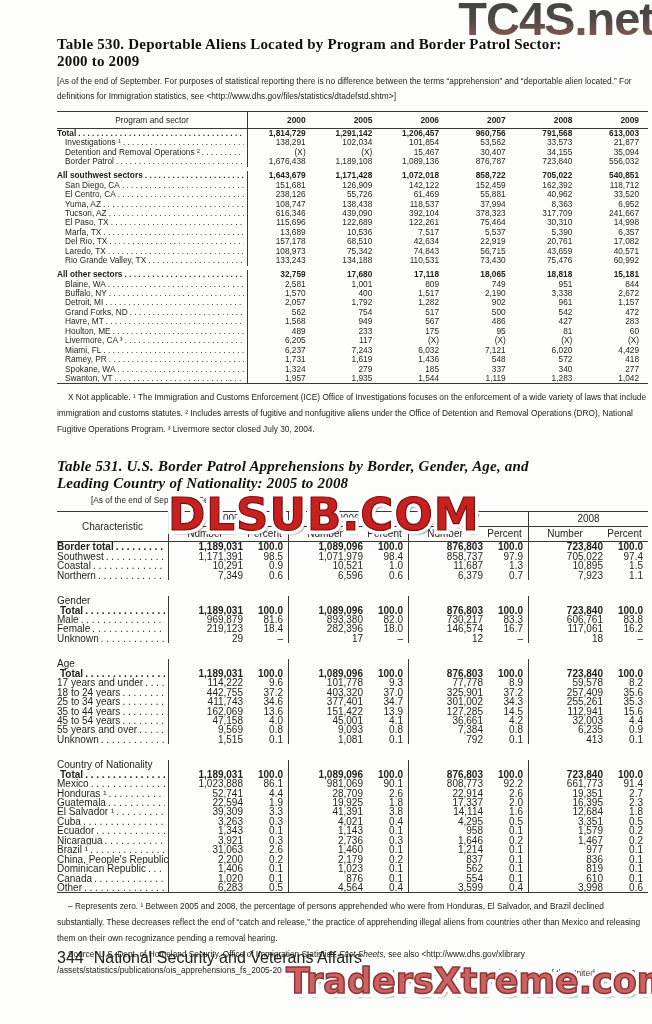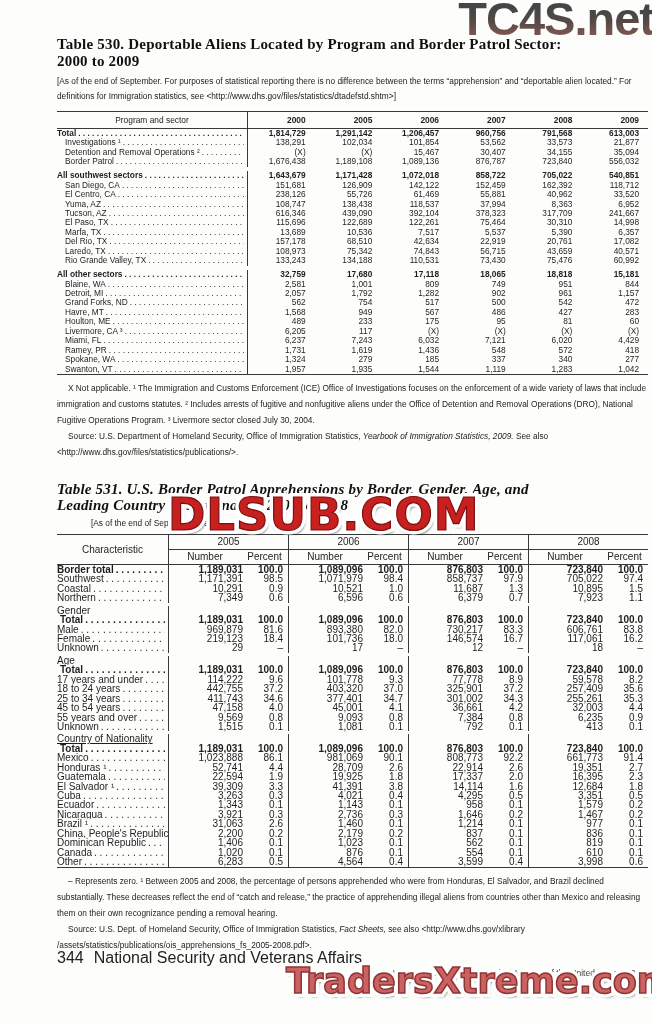--- a/index.html
+++ b/index.html
@@ -44,21 +44,21 @@
   .t531-years { display:flex; height:14px; border-bottom:.8px solid #383838; }
   .t531-years .yc { flex:1; text-align:center; line-height:14px; border-right:1px solid #383838; }
   .t531-years .yc:last-child { border-right:none; }
   .t531-np { display:flex; height:14px; }
   .np-grp { flex:1; display:flex; line-height:14px; border-right:1px solid #383838; }
   .np-grp:last-child { border-right:none; }
   .np-grp .n { width:72px; text-align:center; }
   .np-grp .p { flex:1; text-align:center; }
   .row531 { display:flex; height:9.45px; font-size:10px; line-height:9.45px; align-items:center; }
   .row531.b { font-weight:bold; }
-  .row531.sp { margin-top:3px;text-decoration:underline; }
+  .row531.sp { margin-top:16px; }
   .row531 .lbl { width:111px; display:flex; overflow:hidden; border-right:1px solid #383838; align-self:stretch; }
   .row531 .lbl .t { white-space:nowrap; }
   .row531 .lbl.i1 .t { padding-left:3px; }
   .grp { flex:1; display:flex; border-right:1px solid #383838; align-self:stretch; align-items:baseline; }
   .grp:last-child { border-right:none; }
   .grp .num { width:74px; text-align:right; padding-right:6px; }
   .grp .pct { flex:1; text-align:right; padding-right:5px; }
 
   
   .footer-left { position:absolute; left:57px; top:949px; font-size:16px; color:#222;text-align:right; }
@@ -291,20 +291,32 @@
             </div>
             <div class="vc">2,581</div>
             <div class="vc">1,001</div>
             <div class="vc">809</div>
             <div class="vc">749</div>
             <div class="vc">951</div>
             <div class="vc">844</div>
           </div>
           <div class="row530">
             <div class="lbl i1">
+              <span class="t">Buffalo, NY</span>
+              <span class="dots"></span>
+            </div>
+            <div class="vc">1,570</div>
+            <div class="vc">400</div>
+            <div class="vc">1,517</div>
+            <div class="vc">2,190</div>
+            <div class="vc">3,338</div>
+            <div class="vc">2,672</div>
+          </div>
+          <div class="row530">
+            <div class="lbl i1">
               <span class="t">Detroit, MI</span>
               <span class="dots"></span>
             </div>
             <div class="vc">2,057</div>
             <div class="vc">1,792</div>
             <div class="vc">1,282</div>
             <div class="vc">902</div>
             <div class="vc">961</div>
             <div class="vc">1,157</div>
           </div>
@@ -401,21 +413,20 @@
             <div class="vc">1,935</div>
             <div class="vc">1,544</div>
             <div class="vc">1,119</div>
             <div class="vc">1,283</div>
             <div class="vc">1,042</div>
           </div>
         </div>
     </div>
 
     <p class="footnote">X Not applicable. ¹ The Immigration and Customs Enforcement (ICE) Office of Investigations focuses on the enforcement of a wide variety of laws that include immigration and customs statutes. ² Includes arrests of fugitive and nonfugitive aliens under the Office of Detention and Removal Operations (DRO), National Fugitive Operations Program. ³ Livermore sector closed July 30, 2004.</p>
-    <p class="footnote src"><span>Source: U.S. Department of Homeland Security, Office of Immigration Statistics, </span><i>Yearbook of Immigration Statistics, 2009.</i><span> See also &lt;http://www.dhs.gov/files/statistics/publications/&gt;.</span></p>
 
     <h1 class="tbl-title" style="margin-top:21px;font-style:italic;"><span>Table 531. U.S. Border Patrol Apprehensions by Border, Gender, Age, and</span><br><span>Leading Country of Nationality: 2005 to 2008</span></h1>
     <p class="headnote" style="margin-top:2px;margin-left:34px;">[As of the end of September. Se</p>
 
     <div class="t531">
       <div class="t531-hdr">
         <div class="t531-stub">Characteristic</div>
         <div class="t531-hdr-right">
           <div class="t531-years" id="t531-years">
               <div class="yc">2005</div>
@@ -600,21 +611,21 @@
           <div class="row531">
             <div class="lbl">
               <span class="t">Female</span>
               <span class="dots"></span>
             </div>
             <div class="grp">
               <div class="num">219,123</div>
               <div class="pct">18.4</div>
             </div>
             <div class="grp">
-              <div class="num">101,736</div>
+              <div class="num">282,396</div>
               <div class="pct">18.0</div>
             </div>
             <div class="grp">
               <div class="num">146,574</div>
               <div class="pct">16.7</div>
             </div>
             <div class="grp">
               <div class="num">117,061</div>
               <div class="pct">16.2</div>
             </div>
@@ -741,20 +752,42 @@
               <div class="num">377,401</div>
               <div class="pct">34.7</div>
             </div>
             <div class="grp">
               <div class="num">301,002</div>
               <div class="pct">34.3</div>
             </div>
             <div class="grp">
               <div class="num">255,261</div>
               <div class="pct">35.3</div>
+            </div>
+          </div>
+          <div class="row531">
+            <div class="lbl">
+              <span class="t">35 to 44 years</span>
+              <span class="dots"></span>
+            </div>
+            <div class="grp">
+              <div class="num">162,069</div>
+              <div class="pct">13.6</div>
+            </div>
+            <div class="grp">
+              <div class="num">151,422</div>
+              <div class="pct">13.9</div>
+            </div>
+            <div class="grp">
+              <div class="num">127,285</div>
+              <div class="pct">14.5</div>
+            </div>
+            <div class="grp">
+              <div class="num">112,941</div>
+              <div class="pct">15.6</div>
             </div>
           </div>
           <div class="row531">
             <div class="lbl">
               <span class="t">45 to 54 years</span>
               <span class="dots"></span>
             </div>
             <div class="grp">
               <div class="num">47,158</div>
               <div class="pct">4.0</div>

